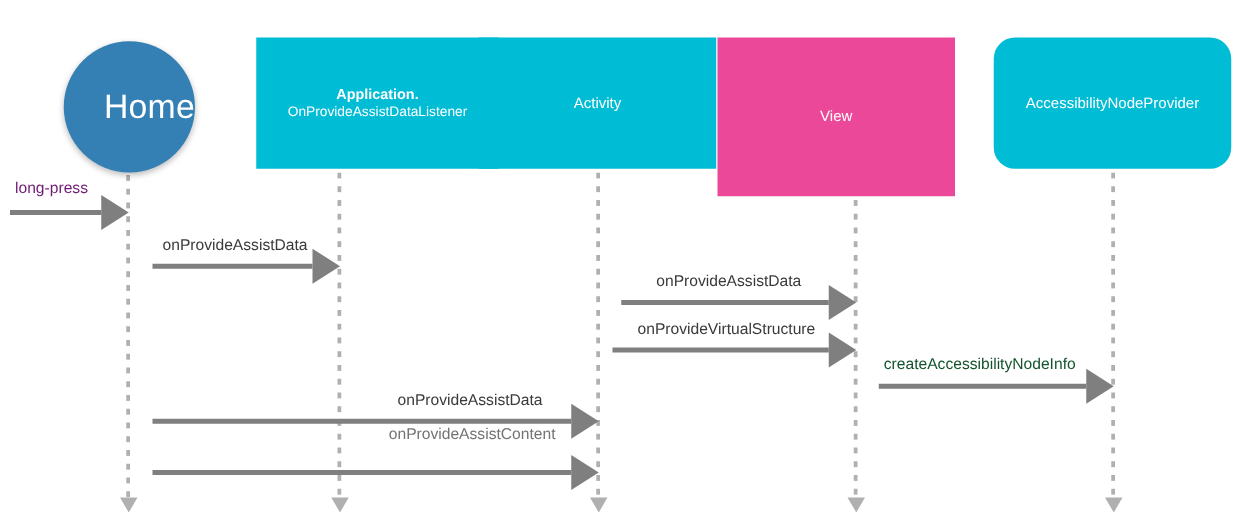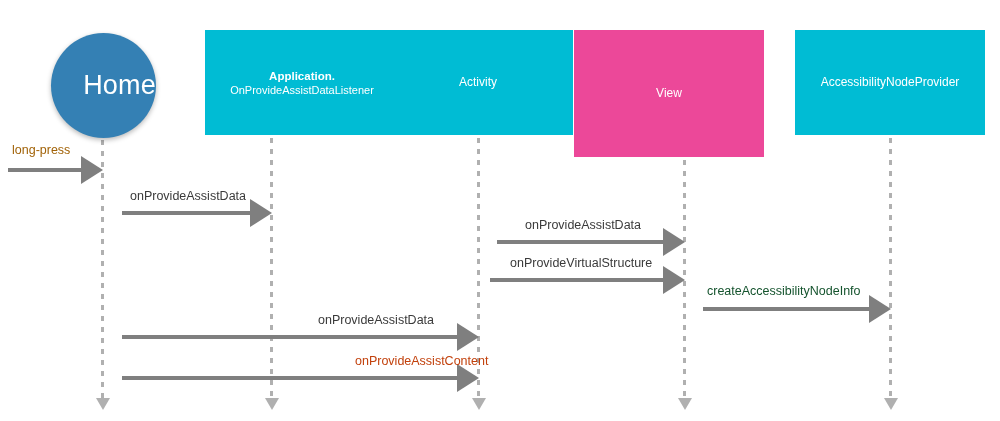--- a/index.html
+++ b/index.html
@@ -130,44 +130,44 @@
       <div class="actor-box" style="left: 383px; top: 30px; width: 190px; height: 105px; background: rgb(0, 188, 212);">
         <div>
           <span class="single">Activity</span>
         </div>
       </div>
       <div class="actor-box" style="left: 574px; top: 30px; width: 190px; height: 127px; background: #ec4899;">
         <div>
           <span class="single">View</span>
         </div>
       </div>
-      <div class="actor-box" style="left: 795px; top: 30px; width: 190px; height: 105px; background: rgb(0, 188, 212);">
+      <div class="actor-box" style="left: 795px; top: 30px; width: 190px; height: 105px; background: rgb(0, 188, 212); border-radius: 17px;">
         <div>
           <span class="single">AccessibilityNodeProvider</span>
         </div>
       </div>
     </div>
 
   <div id="messages-layer">
       <div class="msg-line" style="left: 8px; top: 168px; width: 73px; background: rgb(127, 127, 127);"></div>
       <div class="msg-head" style="left: 81px; top: 156px; border-left-color: rgb(127, 127, 127);"></div>
-      <div class="msg-label" style="left: 12px; top: 143px; color: #a16207;">long-press</div>
+      <div class="msg-label" style="left: 12px; top: 143px; color: #701a75;">long-press</div>
       <div class="msg-line" style="left: 122px; top: 211px; width: 128px; background: rgb(127, 127, 127);"></div>
       <div class="msg-head" style="left: 250px; top: 199px; border-left-color: rgb(127, 127, 127);"></div>
       <div class="msg-label" style="left: 130px; top: 189px; color: rgb(58, 58, 58);">onProvideAssistData</div>
       <div class="msg-line" style="left: 497px; top: 240px; width: 166px; background: rgb(127, 127, 127);"></div>
       <div class="msg-head" style="left: 663px; top: 228px; border-left-color: rgb(127, 127, 127);"></div>
       <div class="msg-label" style="left: 525px; top: 218px; color: rgb(58, 58, 58);">onProvideAssistData</div>
       <div class="msg-line" style="left: 490px; top: 278px; width: 173px; background: rgb(127, 127, 127);"></div>
       <div class="msg-head" style="left: 663px; top: 266px; border-left-color: rgb(127, 127, 127);"></div>
       <div class="msg-label" style="left: 510px; top: 256px; color: rgb(58, 58, 58); text-align: right;">onProvideVirtualStructure</div>
       <div class="msg-line" style="left: 703px; top: 307px; width: 166px; background: rgb(127, 127, 127);"></div>
       <div class="msg-head" style="left: 869px; top: 295px; border-left-color: rgb(127, 127, 127);"></div>
       <div class="msg-label" style="left: 707px; top: 284px; color: #14532d;">createAccessibilityNodeInfo</div>
       <div class="msg-line" style="left: 122px; top: 335px; width: 335px; background: rgb(127, 127, 127);"></div>
       <div class="msg-head" style="left: 457px; top: 323px; border-left-color: rgb(127, 127, 127);"></div>
       <div class="msg-label" style="left: 318px; top: 313px; color: rgb(58, 58, 58);">onProvideAssistData</div>
       <div class="msg-line" style="left: 122px; top: 376px; width: 335px; background: rgb(127, 127, 127);"></div>
       <div class="msg-head" style="left: 457px; top: 364px; border-left-color: rgb(127, 127, 127);"></div>
-      <div class="msg-label" style="left: 311px; top: 354px; color: #c2410c; margin-left: 44px;">onProvideAssistContent</div>
+      <div class="msg-label" style="left: 311px; top: 340px; color: #737373;">onProvideAssistContent</div>
     </div>
 
 </div>
 
 </body></html>

